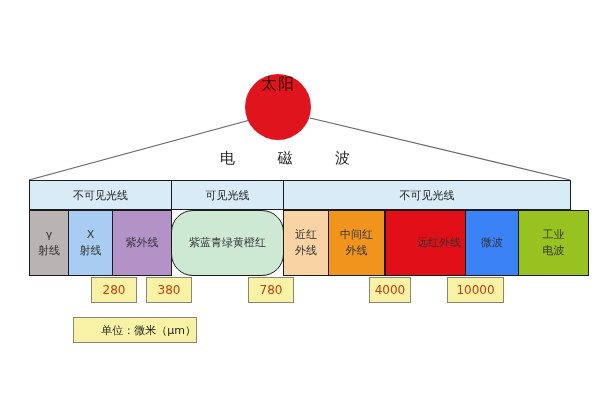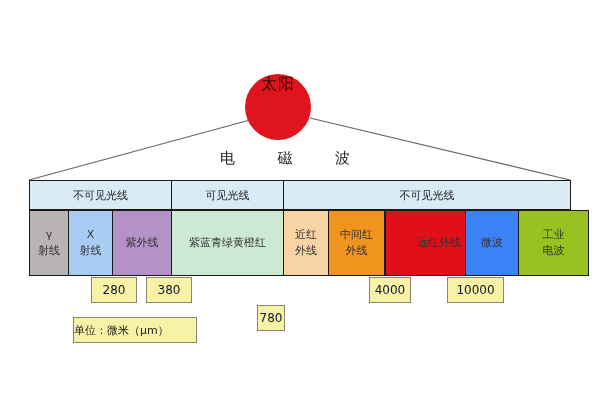--- a/index.html
+++ b/index.html
@@ -32,26 +32,26 @@
       position: absolute; top: 210px; height: 66px;
       border: 1.5px solid #1a1a1a; box-sizing: border-box;
       display: flex; align-items: center; justify-content: center;
       text-align: center; font-size: 11px; line-height: 16px; color: #333;
       white-space: pre-line;
     }
     .num {
       position: absolute; top: 277px; height: 26px;
       background: #f7f2a6; border: 1px solid #8a8670; box-sizing: border-box;
       display: flex; align-items: center; justify-content: center;
-      font-size: 12px; color: #0f172a;
+      font-size: 12px; color: #c2410c;
     }
     .unit {
       position: absolute; left: 73px; top: 317px; width: 124px; height: 26px;
       background: #f7f2a6; border: 1px solid #8a8670; box-sizing: border-box;
-      display: flex; align-items: center; justify-content: flex-start;
+      display: flex; align-items: center; justify-content: flex-end;
       font-size: 11px; color: #222;
     }
   </style>
 </head>
 <body>
 
 <svg class="lines" width="600" height="400">
   <line x1="29" y1="180" x2="250" y2="120" stroke="#666" stroke-width="1.2"></line>
   <line x1="310" y1="118" x2="570" y2="180" stroke="#666" stroke-width="1.2"></line>
 </svg>
@@ -70,33 +70,33 @@
     <div class="hdr" style="left: 29px; width: 143px;">不可见光线</div>
     <div class="hdr" style="left: 171px; width: 113px;">可见光线</div>
     <div class="hdr" style="left: 283px; width: 288px;">不可见光线</div>
   </div>
 <div id="bands">
     <div class="band" style="left: 29px; width: 40px; background: rgb(185, 179, 179);">γ
 射线</div>
     <div class="band" style="left: 68px; width: 45px; background: rgb(169, 205, 242);">X
 射线</div>
     <div class="band" style="left: 112px; width: 60px; background: rgb(179, 146, 200);">紫外线</div>
-    <div class="band" style="left: 171px; width: 113px; background: rgb(205, 233, 211);">紫蓝青绿黄橙红</div>
+    <div class="band" style="left: 171px; width: 113px; background: rgb(205, 233, 211); border-radius: 22px;">紫蓝青绿黄橙红</div>
     <div class="band" style="left: 283px; width: 46px; background: rgb(248, 211, 164);">近红
 外线</div>
     <div class="band" style="left: 328px; width: 57px; background: rgb(241, 148, 30);">中间红
 外线</div>
     <div class="band" style="left: 385px; width: 81px; background: rgb(225, 15, 24); padding-left: 27px;">远红外线</div>
     <div class="band" style="left: 465px; width: 54px; background: #3b82f6;">微波</div>
     <div class="band" style="left: 518px; width: 71px; background: rgb(152, 194, 31);">工业
 电波</div>
   </div>
 <div id="nums">
     <div class="num" style="left: 91px; width: 46px;">280</div>
     <div class="num" style="left: 146px; width: 46px;">380</div>
-    <div class="num" style="left: 257px; width: 28px; margin-top: 28px;">780</div>
+    <div class="num" style="left: 248px; width: 46px;">780</div>
     <div class="num" style="left: 369px; width: 42px;">4000</div>
     <div class="num" style="left: 447px; width: 57px;">10000</div>
   </div>
 
 <div class="unit">
   <span>单位：微米（μm）</span>
 </div>
 
 </body></html>

